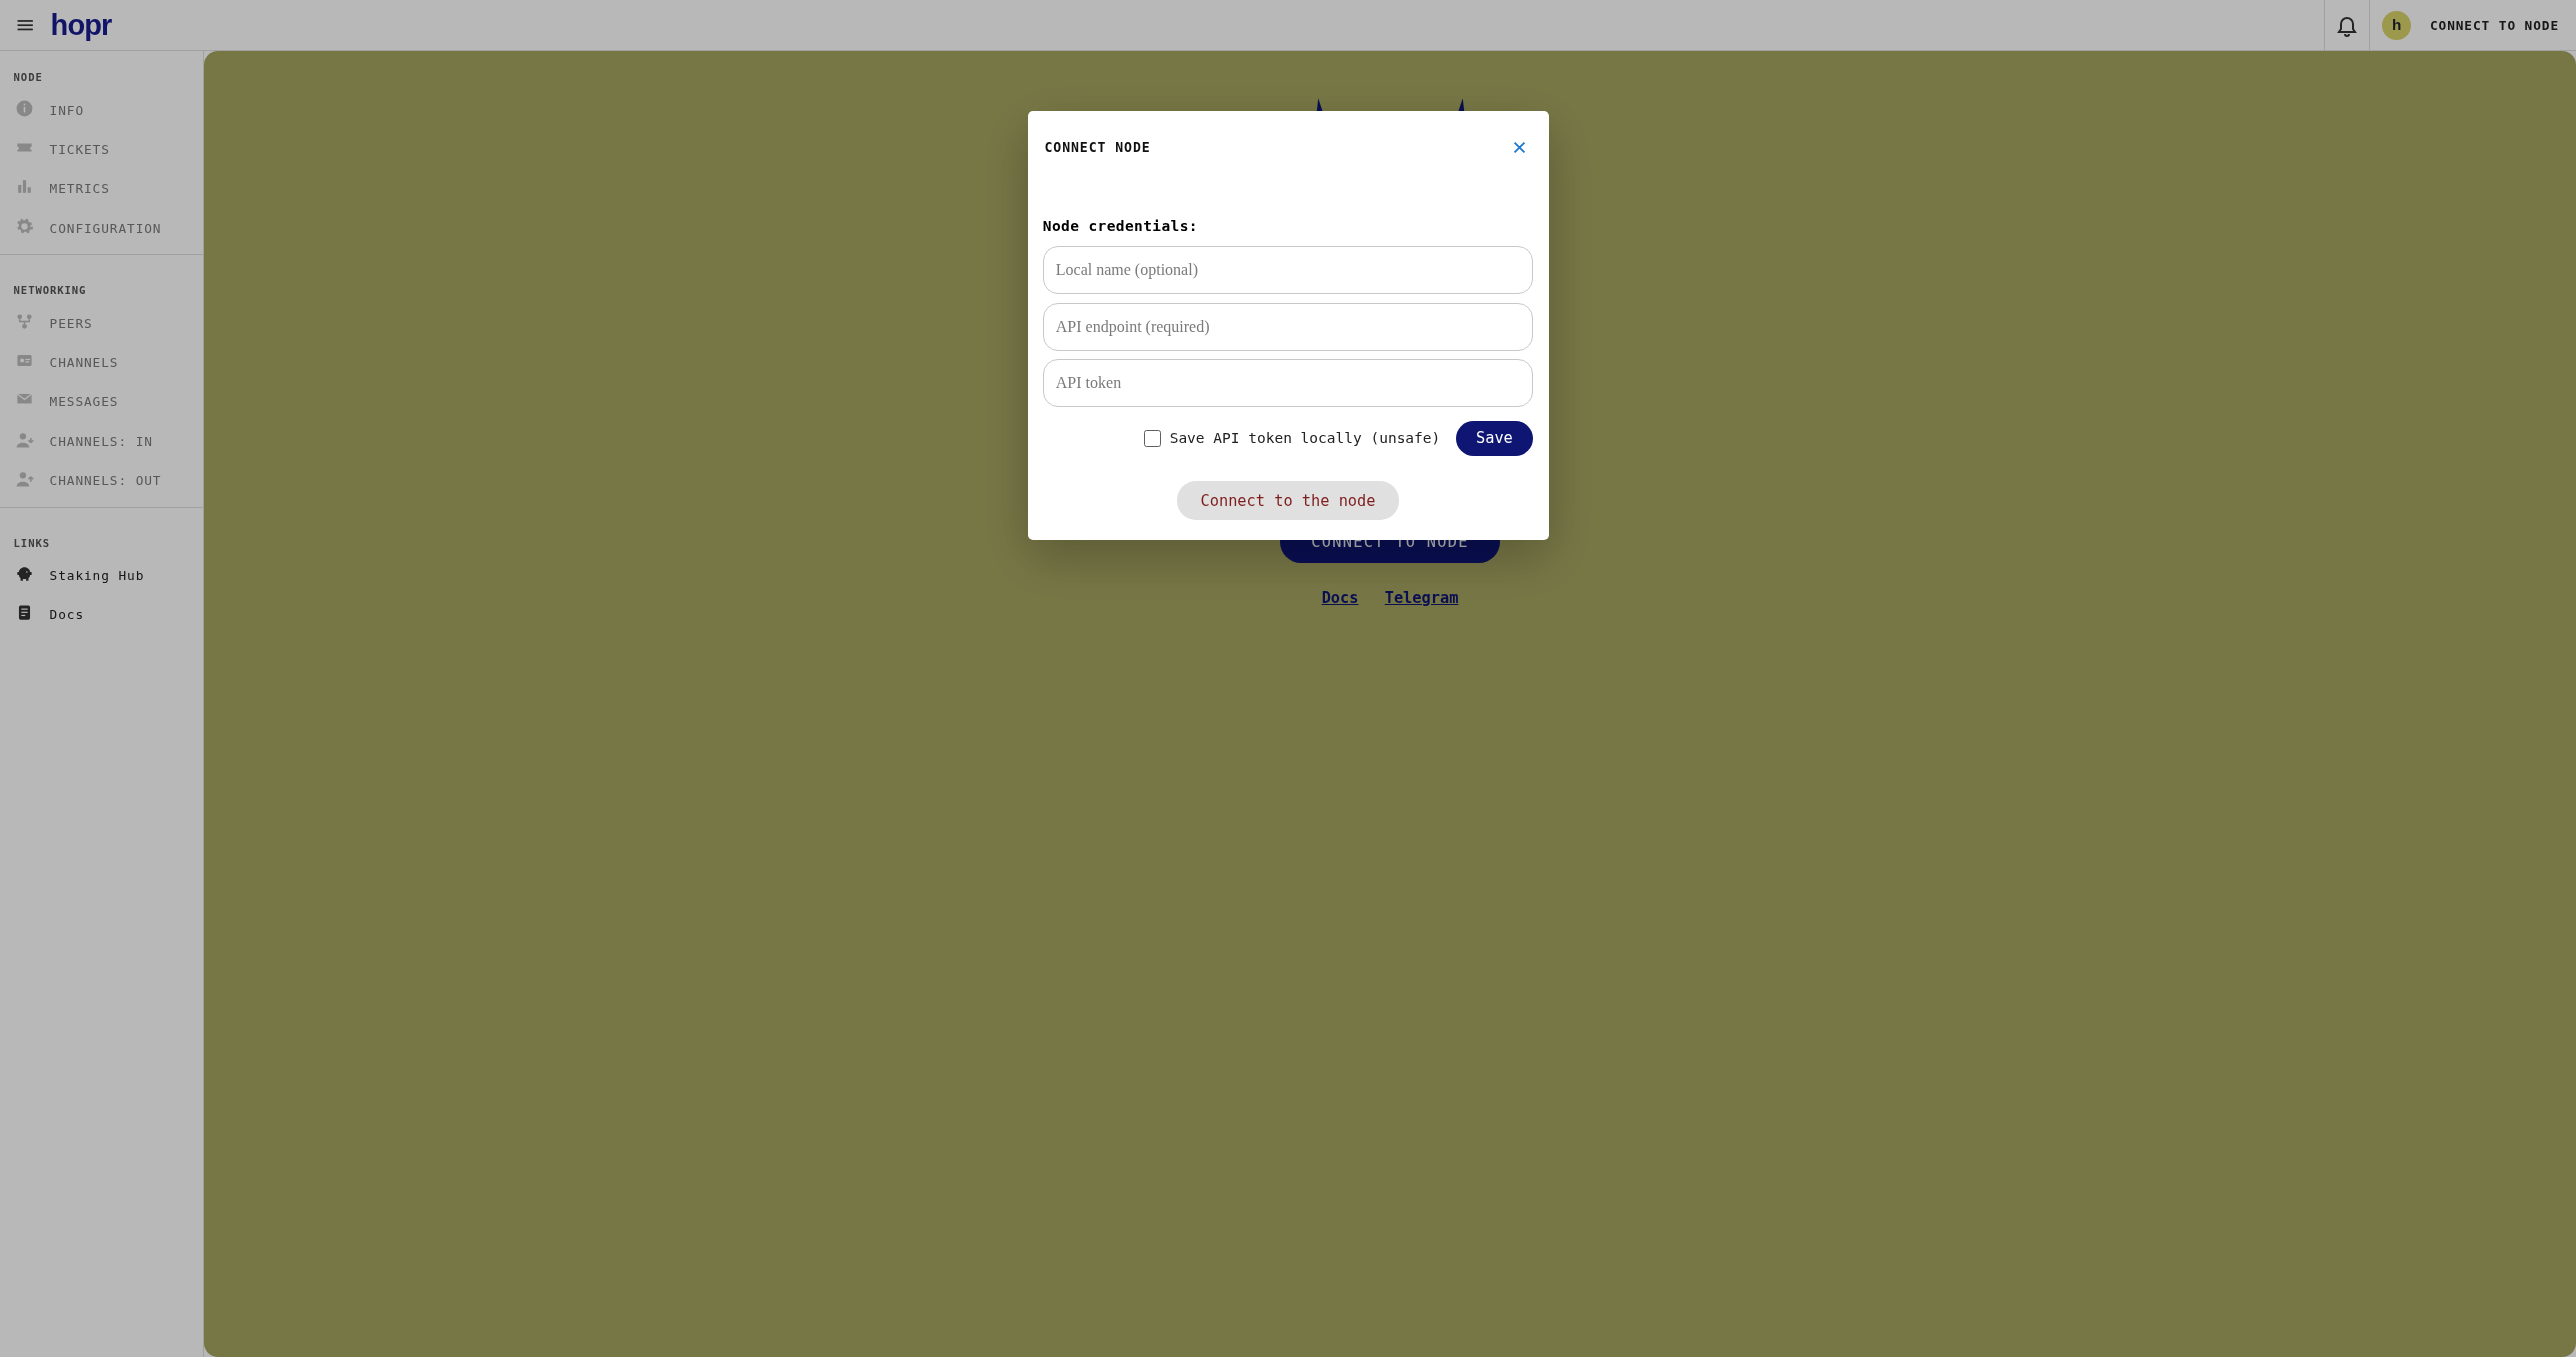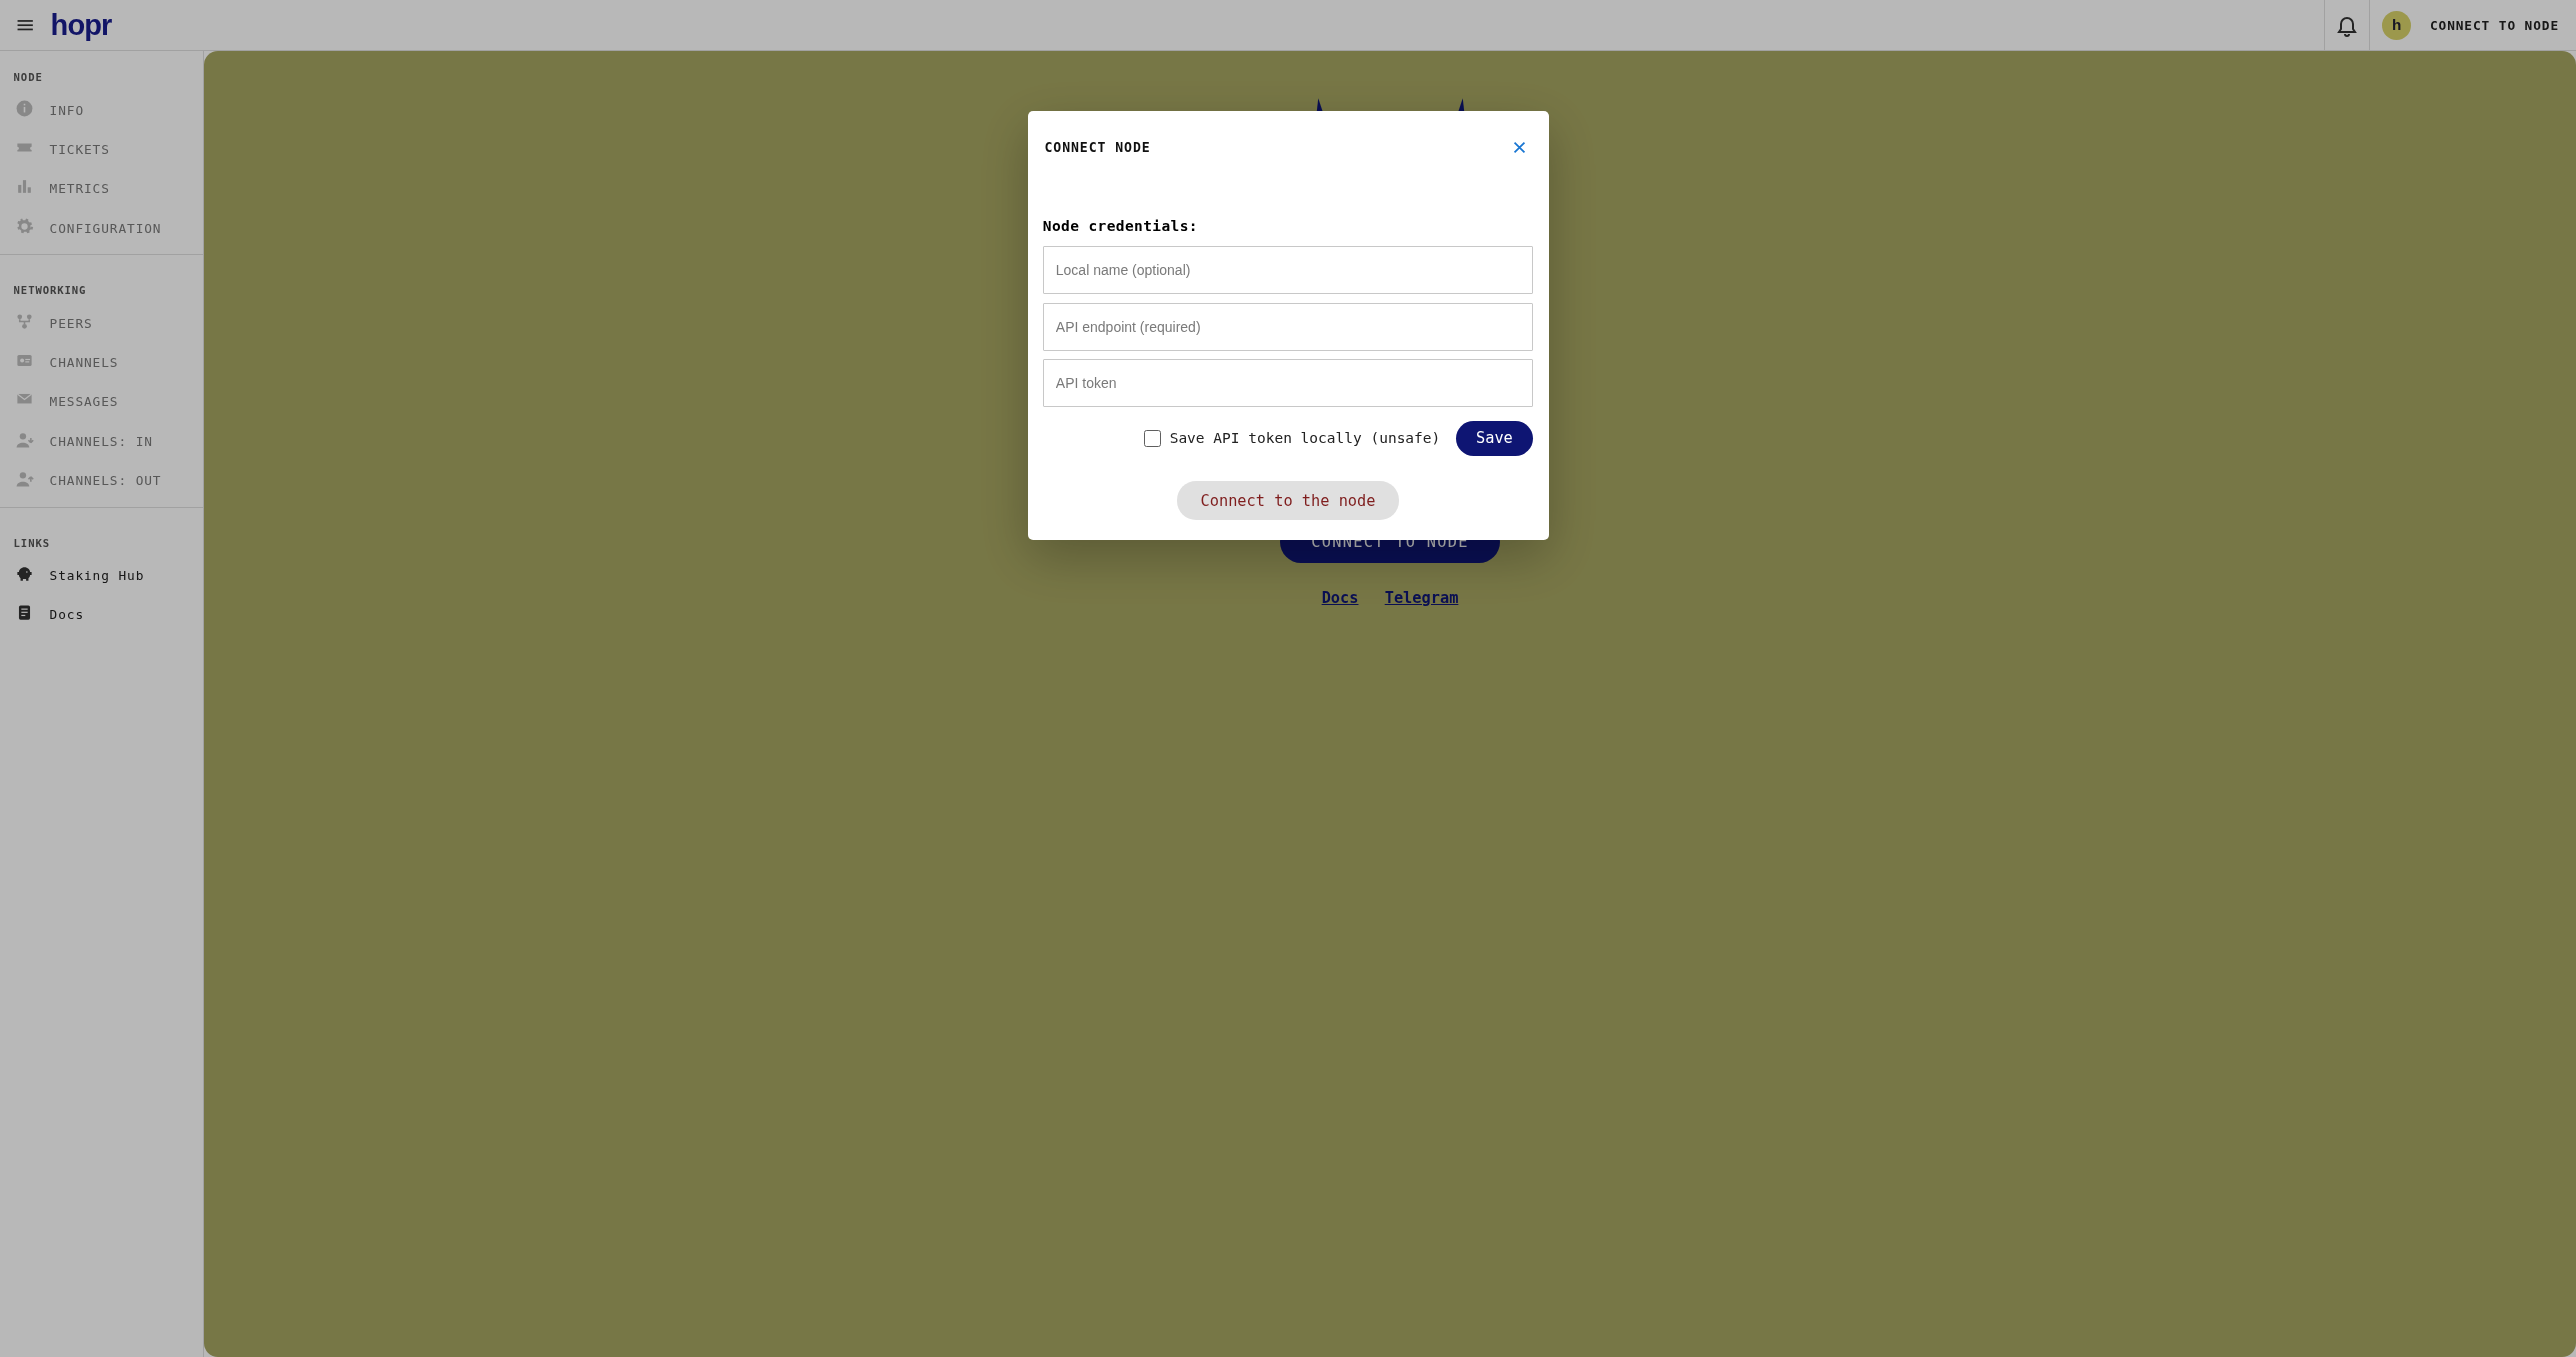--- a/index.html
+++ b/index.html
@@ -233,25 +233,25 @@
   .cred-label {
     font-size: 14.5px;
     font-weight: 700;
     margin-bottom: 12px;
     letter-spacing: 0.4px;
     margin-top: 44px;
   }
   .text-input {
     width: 100%;
     border: 0.9px solid #c8c8c8;
-    border-radius: 1px;
+    border-radius: 15px;
     height: 48px;
     padding: 0 12px;
-    font-family: Liberation Sans, sans-serif;
-    font-size: 14px;
+    font-family: Liberation Serif, serif;
+    font-size: 16px;
     color: #333;
     margin-bottom: 8.5px;
     background: #fff;
   }
   .text-input::placeholder { color: #7a7a7a; }
   .save-row {
     display: flex;
     align-items: center;
     justify-content: flex-end;
     gap: 15.3px;

